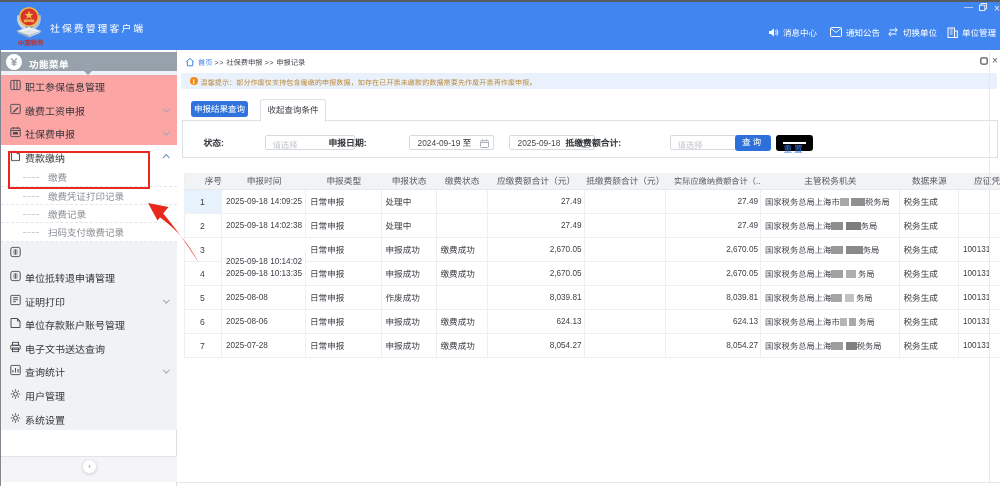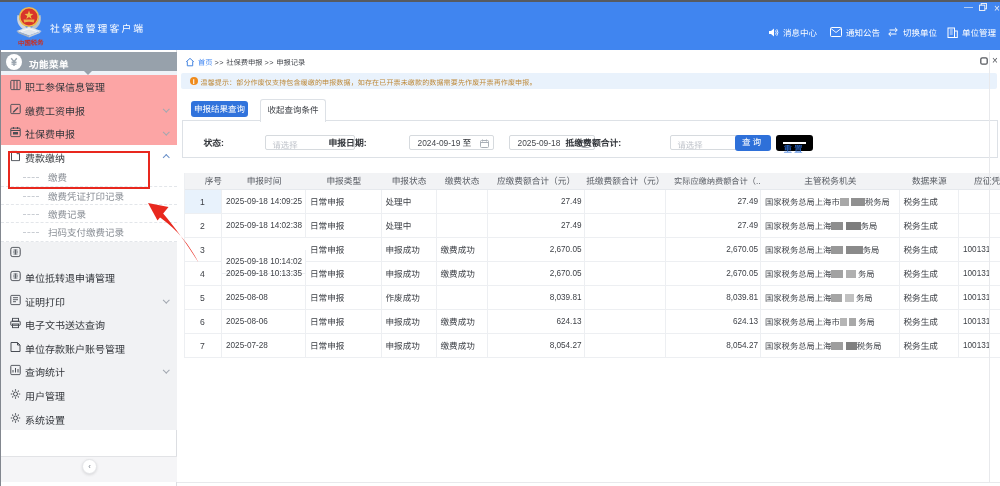--- a/index.html
+++ b/index.html
@@ -198,32 +198,32 @@
         <div class="mitem low">
           <span class="ic"><svg width="11" height="11" viewBox="0 0 11 11">
               <rect x="0.8" y="0.8" width="9.4" height="9.4" rx="1" fill="none" stroke="#4a4e55"></rect>
               <path d="M3 3.2 H8 M3 5.2 H8 M3 7.2 H6" stroke="#4a4e55" stroke-width="0.9"></path>
             </svg></span>
           <span class="t">证明打印</span>
           <span class="chev"></span>
         </div>
         <div class="mitem low">
           <span class="ic"><svg width="11" height="11" viewBox="0 0 11 11">
+              <path d="M1 1 H7.5 L10 3.5 V10 H1 Z" fill="none" stroke="#4a4e55"></path>
+              <path d="M7.5 1 V3.5 H10" fill="none" stroke="#4a4e55"></path>
+            </svg></span>
+          <span class="t">单位存款账户账号管理</span>
+        </div>
+        <div class="mitem low">
+          <span class="ic"><svg width="11" height="11" viewBox="0 0 11 11">
               <rect x="2.5" y="0.8" width="6" height="3" fill="none" stroke="#4a4e55"></rect>
               <rect x="0.8" y="3.8" width="9.4" height="4" rx="0.5" fill="none" stroke="#4a4e55"></rect>
               <rect x="2.5" y="6.5" width="6" height="3.7" fill="none" stroke="#4a4e55"></rect>
             </svg></span>
           <span class="t">电子文书送达查询</span>
-        </div>
-        <div class="mitem low">
-          <span class="ic"><svg width="11" height="11" viewBox="0 0 11 11">
-              <path d="M1 1 H7.5 L10 3.5 V10 H1 Z" fill="none" stroke="#4a4e55"></path>
-              <path d="M7.5 1 V3.5 H10" fill="none" stroke="#4a4e55"></path>
-            </svg></span>
-          <span class="t">单位存款账户账号管理</span>
         </div>
         <div class="mitem low">
           <span class="ic"><svg width="11" height="11" viewBox="0 0 11 11">
               <rect x="0.8" y="0.8" width="9.4" height="9.4" rx="1" fill="none" stroke="#4a4e55"></rect>
               <path d="M3 8 V5.5 M5.5 8 V3.5 M8 8 V4.5" stroke="#4a4e55"></path>
             </svg></span>
           <span class="t">查询统计</span>
           <span class="chev"></span>
         </div>
         <div class="mitem low">

